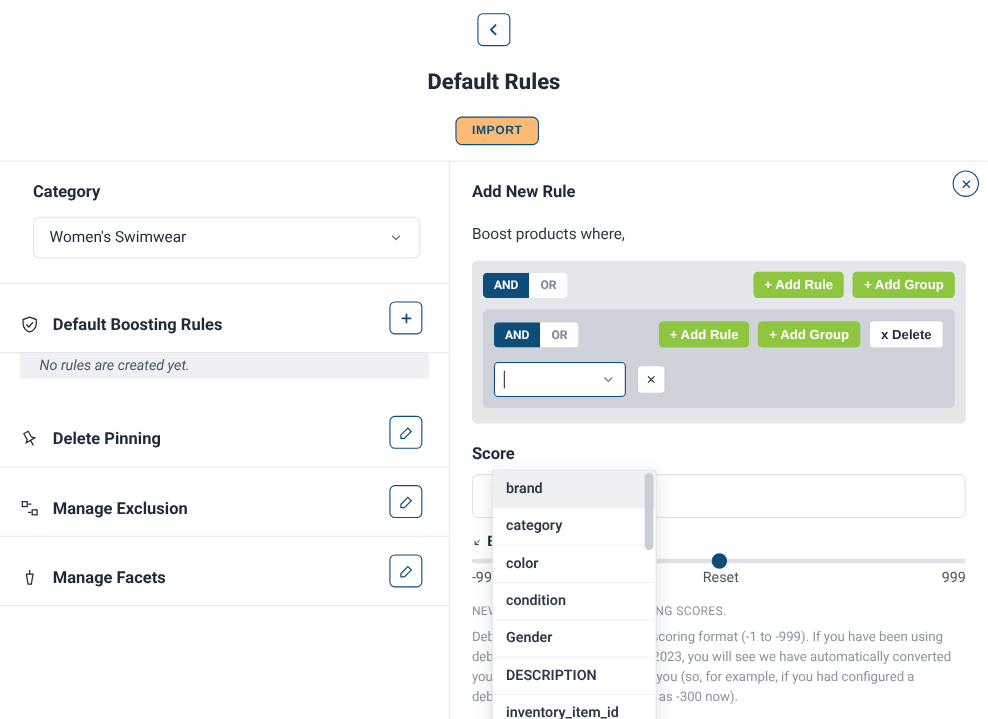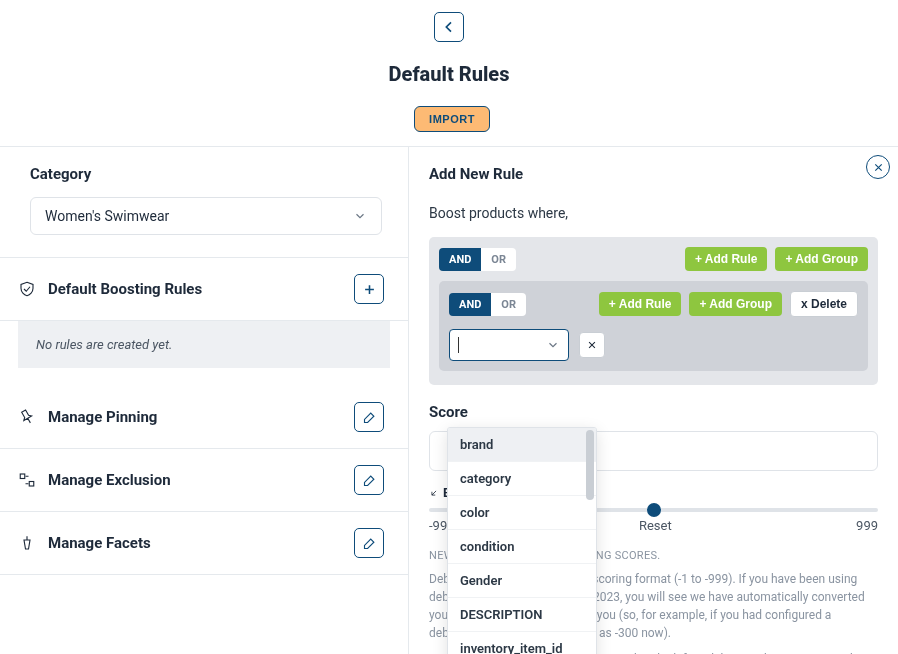--- a/index.html
+++ b/index.html
@@ -87,21 +87,21 @@
     display: flex;
     align-items: center;
     justify-content: space-between;
     background: #fff;
     cursor: pointer;
   }
   .chev { width: 14px; height: 14px; }
   .chev path { stroke: #6b7785; stroke-width: 2; fill: none; }
   .row-item {
     display: flex;
-    align-items: center;
+    align-items: flex-end;
     justify-content: space-between;
     padding: 16px 24px 16px 18px;
     border-bottom: 1px solid #e5e9ed;
   }
   .row-item .lbl {
     display: flex;
     align-items: center;
     gap: 12px;
     font-size: 15px;
     font-weight: 700;
@@ -118,21 +118,21 @@
     display: flex; align-items: center; justify-content: center;
     background: #fff;
     cursor: pointer;
   }
   .square-btn svg { width: 15px; height: 15px; stroke: #0e4c7a; fill: none; }
   .no-rules {
     margin: 0 18px 18px 18px;
     background: #eef0f3;
     color: #4b5663;
     font-style: italic;
-    padding: 16px 18px;
+    padding: 4px 18px;
     font-size: 13px;
   }
   .right-col {
     flex: 1;
     position: relative;
     padding: 18px 20px 18px 20px;
     overflow: hidden;
   }
   .close-circ {
     position: absolute;
@@ -384,21 +384,21 @@
             </svg>
         </div>
       </div>
       <div class="no-rules">No rules are created yet.</div>
 
       <div class="row-item">
         <div class="lbl">
           <svg class="row-icon" viewBox="0 0 24 24">
             <path d="M9 3 L15 3 L15 11 L18 14 L6 14 L9 11 Z M12 14 V21" stroke-width="1.5" transform="rotate(-30 12 12)"></path>
           </svg>
-          <span>Manage Pinning</span>
+          <span>Delete Pinning</span>
         </div>
         <div class="square-btn">
           <svg viewBox="0 0 24 24">
               <path d="M4 20 H9 L19 10 L14 5 L4 15 Z" stroke-width="1.8"></path>
             </svg>
         </div>
       </div>
 
       <div class="row-item">
         <div class="lbl">

